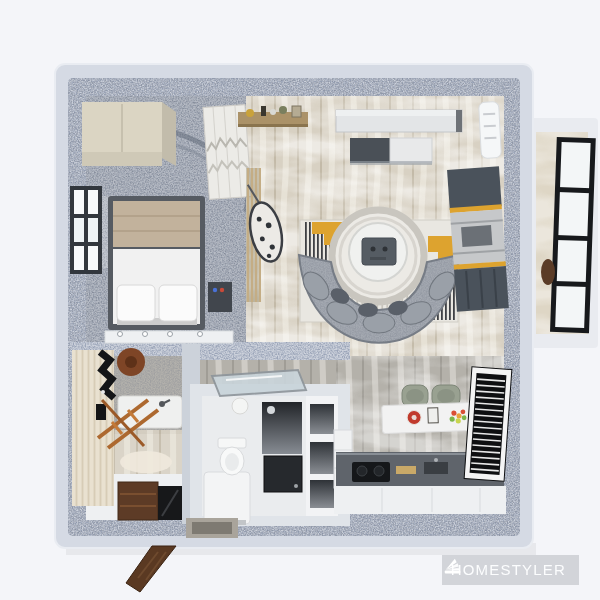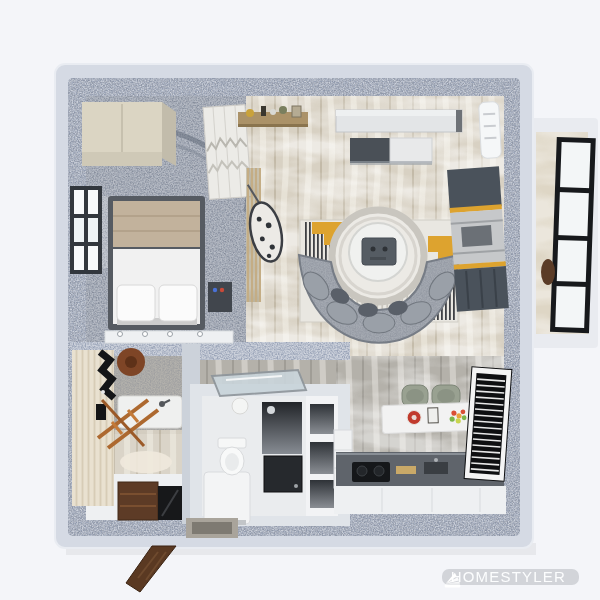--- a/index.html
+++ b/index.html
@@ -1,21 +1,21 @@
 <!DOCTYPE html>
 <html><head>
 <meta charset="utf-8">
 <style>
   html,body{margin:0;padding:0;background:#f4f5f9;}
   .stage{position:relative;width:600px;height:600px;overflow:hidden;
          font-family:"Liberation Sans", sans-serif;}
   .stage svg{position:absolute;left:0;top:0;}
   
-  .watermark{position:absolute;right:21px;bottom:15px;height:16px;
-    background:#d2d4d9;border-radius:7px;display:flex;align-items:center;
+  .watermark{position:absolute;right:21px;bottom:15px;height:30px;
+    background:#d2d4d9;border-radius:0;display:flex;align-items:center;
     gap:7px;padding:0 13px 0 9px;}
   .watermark .wm-text{color:#fcfdfe;font-size:15px;letter-spacing:1.2px;
     font-weight:400;line-height:30px;white-space:nowrap;}
   .watermark .wm-logo{width:22px;height:22px;display:block;}
 </style>
 </head>
 <body>
 
 <div class="stage">
 <svg width="600" height="600" viewBox="0 0 600 600">

